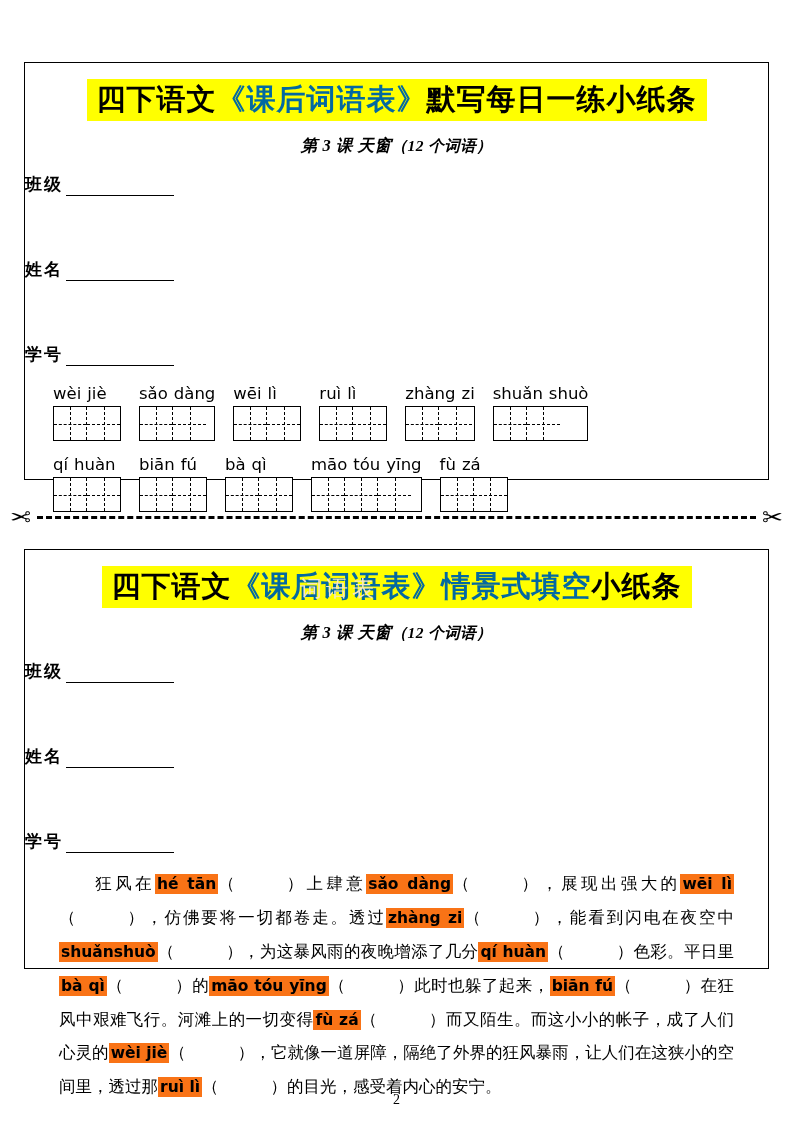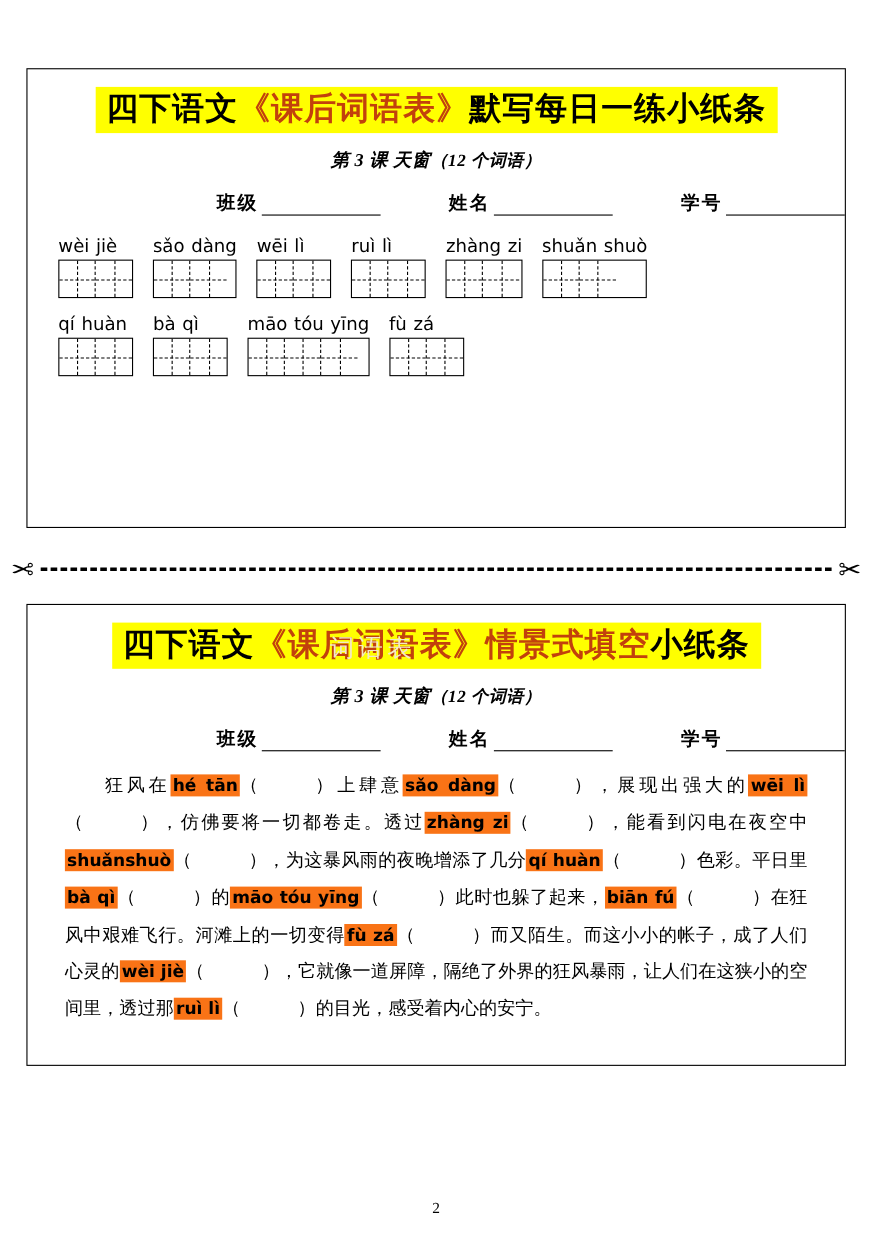--- a/index.html
+++ b/index.html
@@ -44,44 +44,45 @@
     background: #ffff00;
     padding: 2px 10px 4px 10px;
     font-family: "Liberation Serif", serif;
     font-weight: bold;
     font-size: 29px;
     letter-spacing: 1px;
     line-height: 1.25;
     white-space: nowrap;
   }
   .banner-inner .t-black { color: #000; }
-  .banner-inner .t-red { color: #c2410c; }
+  .banner-inner .t-red { color: #0369a1; }
 
   
   .lesson-line {
     text-align: center;
     font-size: 16.5px;
     font-weight: bold;
     margin-top: 14px;
     letter-spacing: 0.5px;
     font-style: italic;
   }
   .lesson-line .count {
     font-weight: bold;
     font-size: 15.5px;
   }
 
   
   .info-row {
     display: flex;
-    justify-content: flex-end;
+    justify-content: space-between;
     gap: 62px;
     margin-top: 16px;
     font-size: 17px;
     font-weight: bold;
+    flex-direction: column;
   }
   .info-item {
     display: flex;
     align-items: flex-end;
     white-space: nowrap;
   }
   .info-item .lbl { letter-spacing: 2px; }
   .info-item .blank {
     display: inline-block;
     border-bottom: 1.6px solid #000;
@@ -314,20 +315,30 @@
               <span>qí</span>
               <span>huàn</span>
             </div>
             <div class="grid">
               <div class="gbox"></div>
               <div class="gbox"></div>
             </div>
           </div>
           <div class="word-cell">
             <div class="pinyin">
+              <span>biān</span>
+              <span>fú</span>
+            </div>
+            <div class="grid">
+              <div class="gbox"></div>
+              <div class="gbox"></div>
+            </div>
+          </div>
+          <div class="word-cell">
+            <div class="pinyin">
               <span>bà</span>
               <span>qì</span>
             </div>
             <div class="grid">
               <div class="gbox"></div>
               <div class="gbox"></div>
             </div>
           </div>
           <div class="word-cell">
             <div class="pinyin">

